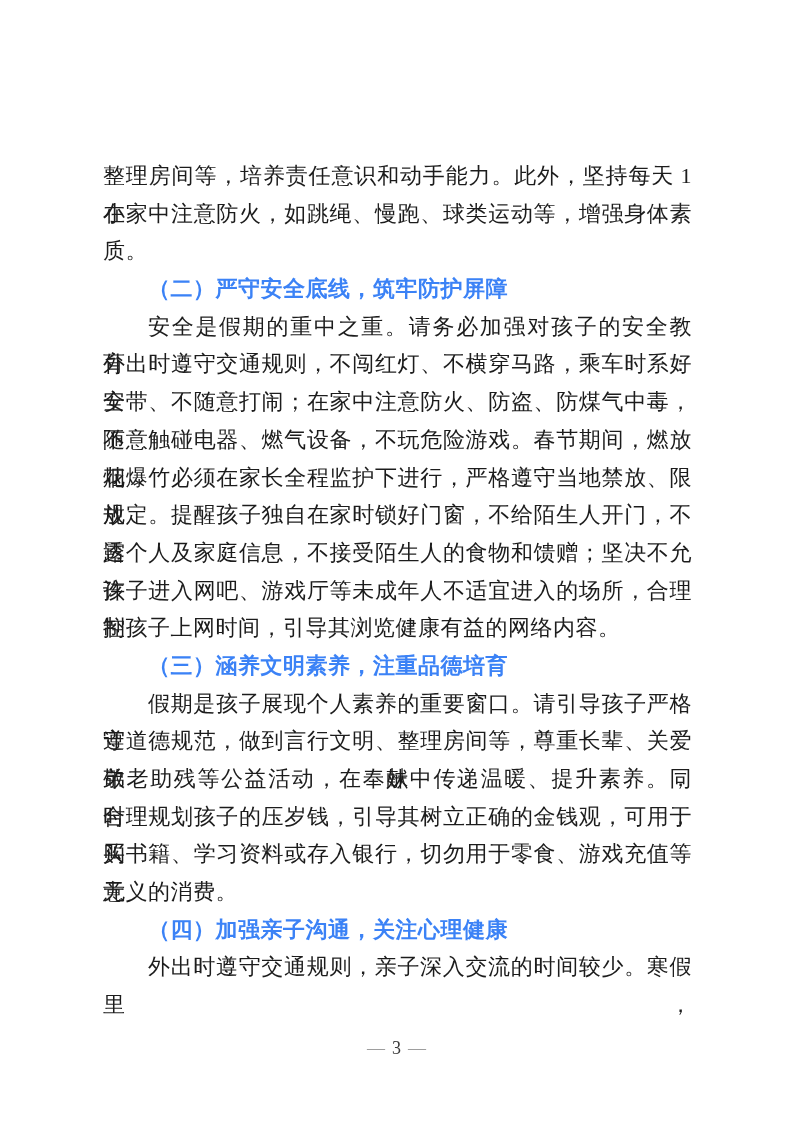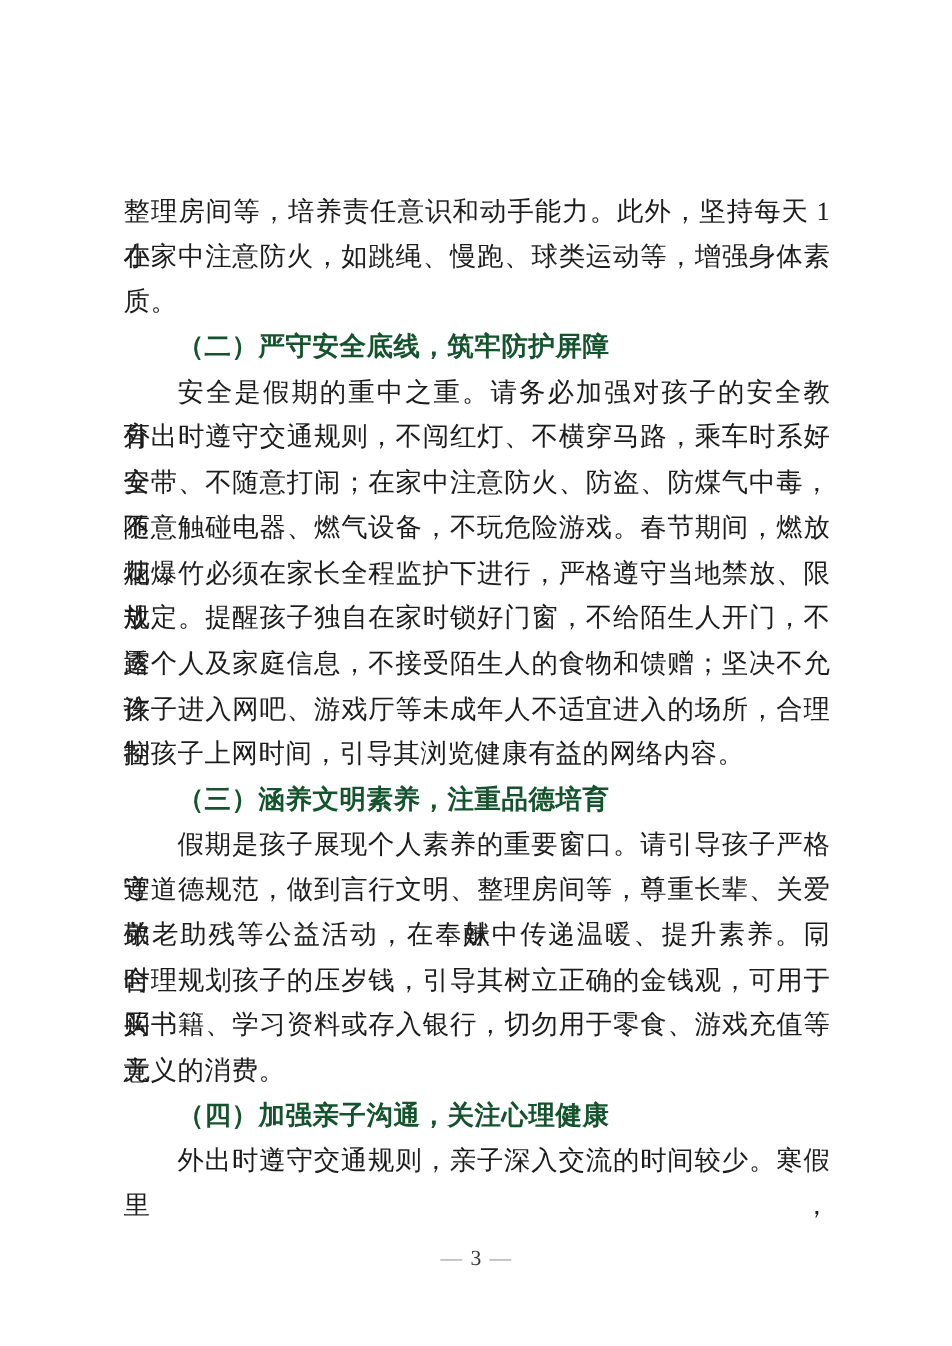--- a/index.html
+++ b/index.html
@@ -42,21 +42,21 @@
     text-align: justify;
     text-align-last: justify;
     text-justify: inter-character;
   }
   
   .ind { padding-left: 45px; }
   .jl.ind { padding-left: 0; text-indent: 45px; }
   .hd {
     font-family: "Liberation Sans", "DejaVu Sans", sans-serif;
     font-weight: 700;
-    color: #14532d;
+    color: #3b82f6;
   }
   .footer {
     position: absolute;
     left: 0;
     top: 1036px;
     width: 793px;
     text-align: center;
     font-size: 18px;
     line-height: 24px;
     letter-spacing: 0;

